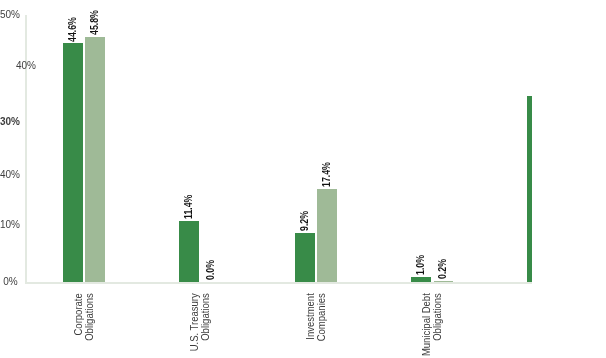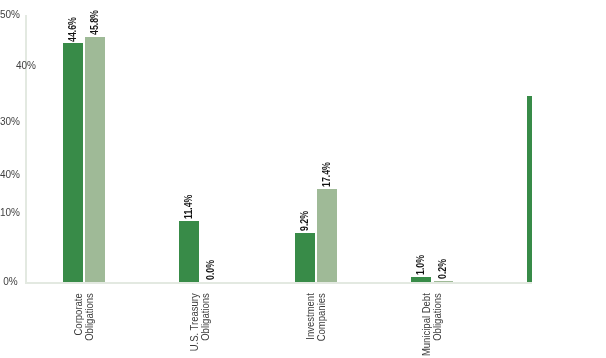--- a/index.html
+++ b/index.html
@@ -43,23 +43,23 @@
 </head>
 <body>
 
 <div id="chart">
 
   <div class="axis-line" id="y-axis-line" style="left: 25.4px; top: 14.5px; width: 1.7px; height: 269.2px; background: rgb(227, 233, 225);"></div>
   <div class="axis-line" id="x-axis-line" style="left: 25.4px; top: 282px; width: 580.6px; height: 1.7px; background: rgb(227, 233, 225);"></div>
 
   <div class="ytick" id="ytick-0" style="top: 9.7px;">50%</div>
   <div class="ytick" id="ytick-1" style="top: 61px; padding-left: 16px;">40%</div>
-  <div class="ytick" id="ytick-2" style="top: 116.7px;">30%</div>
+  <div class="ytick" id="ytick-2" style="top: 116.7px; font-weight: bold;">30%</div>
   <div class="ytick" id="ytick-3" style="top: 170.2px;">40%</div>
-  <div class="ytick" id="ytick-4" style="top: 208px; text-align: center;">10%</div>
+  <div class="ytick" id="ytick-4" style="top: 220px; text-align: center;">10%</div>
   <div class="ytick" id="ytick-5" style="top: 277.2px;">0%</div>
 
   <div class="bar" id="bar-0-0" style="left: 62.8px; top: 43.39px; width: 19.8px; height: 238.61px; background: rgb(56, 139, 72);"></div>
   <div class="bar" id="bar-0-1" style="left: 178.9px; top: 221.01px; width: 19.8px; height: 60.99px; background: rgb(56, 139, 72);"></div>
   <div class="bar" id="bar-0-2" style="left: 295px; top: 232.78px; width: 19.8px; height: 49.22px; background: rgb(56, 139, 72);"></div>
   <div class="bar" id="bar-0-3" style="left: 411.1px; top: 276.65px; width: 19.8px; height: 5.35px; background: rgb(56, 139, 72);"></div>
   <div class="bar" id="bar-0-4" style="left: 527.2px; top: 96.355px; width: 19.8px; height: 185.645px; background: rgb(56, 139, 72);"></div>
 
   <div class="bar" id="bar-1-0" style="left: 85.2px; top: 36.97px; width: 19.8px; height: 245.03px; background: rgb(159, 186, 151);"></div>
 

